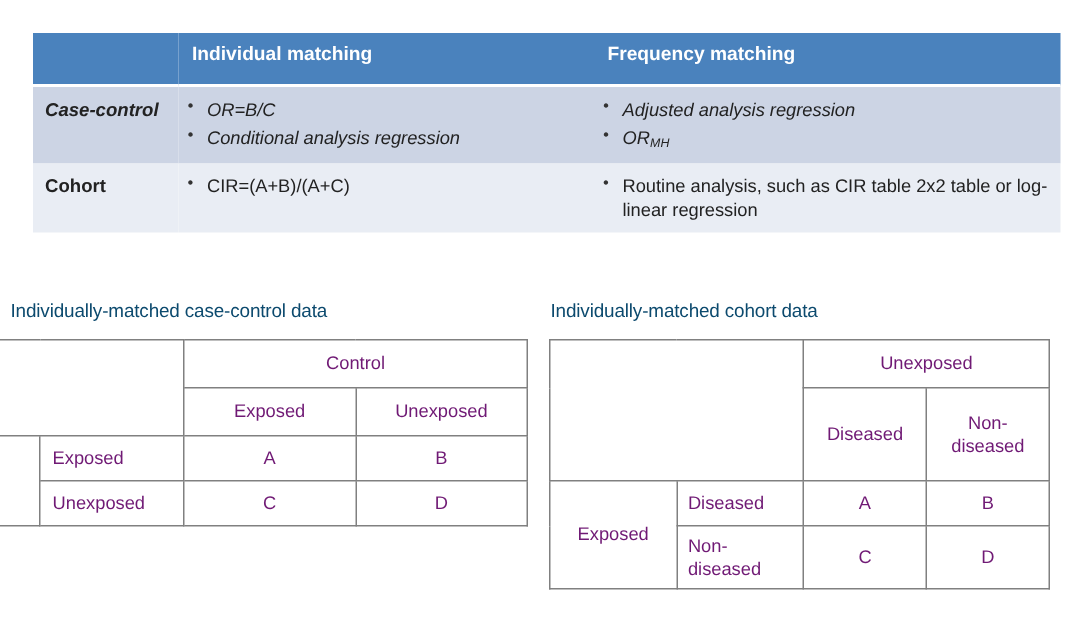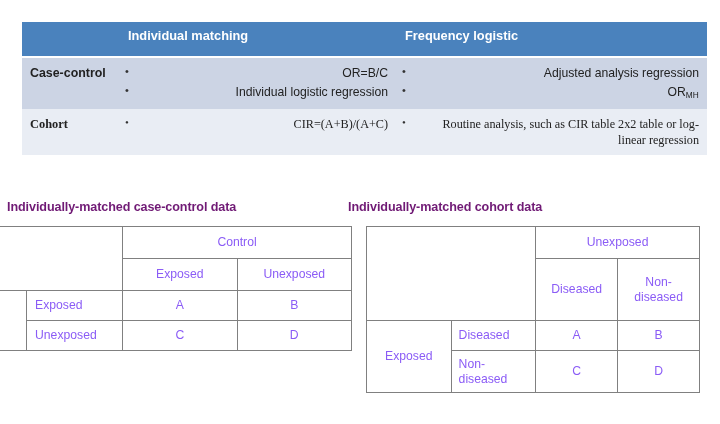--- a/index.html
+++ b/index.html
@@ -48,23 +48,23 @@
     font-weight: bold;
     padding: 7px 0 7px 8px !important;
     line-height: 1.32;
     font-size: 12.4px;
   }
   .sum-cell {
     padding: 7px 8px 7px 4px !important;
     line-height: 1.32;
   }
   tr.band-a td { background: #ccd4e4; }
-  tr.band-b td { background: #e9edf4; font-family: Liberation Serif, serif; }
-  tr.band-a td { border-bottom: 2px solid #ffffff; }
-  .blist { list-style: none; margin: 0; padding: 0; text-align: right; }
+  tr.band-b td { background: #e9edf4; }
+  tr.band-a td { border-bottom: 2px solid #ffffff; font-style: italic; }
+  .blist { list-style: none; margin: 0; padding: 0; }
   .blist li {
     position: relative;
     padding-left: 15px;
     margin: 0 0 3px 0;
     line-height: 1.33;
   }
   .blist li:last-child { margin-bottom: 0; }
   .blist li::before {
     content: "\2022";
     position: absolute;
@@ -72,42 +72,42 @@
     top: -1px;
     font-size: 11px;
     color: #333;
   }
   .sub { font-size: 0.68em; vertical-align: -0.28em; letter-spacing: .2px; }
 
   
   .caption {
     position: absolute;
     font-size: 12.6px;
-    font-weight: bold;
-    color: #701a75;
+    font-weight: normal;
+    color: #0c4a6e;
     white-space: nowrap;
     letter-spacing: -0.1px;
   }
   #caption-cc { left: 7px;  top: 200px; }
-  #caption-co { left: 348px; top: 200px; }
+  #caption-co { left: 367px; top: 200px; }
 
   .xtab {
     position: absolute;
     border-collapse: collapse;
     table-layout: fixed;
     font-size: 12.2px;
     background: #ffffff;
   }
   .xtab td {
     border: 1px solid #808080;
     text-align: center;
     vertical-align: middle;
     padding: 2px 3px;
     line-height: 1.18;
-    color: #8b5cf6;
+    color: #701a75;
   }
   .xtab td.empty { border-right-color: #808080; }
 
   
   #xtab-cc {
     left: -70px;
     top: 226px;
     width: 422px;
   }
   #xtab-cc .c0 { width: 92px; }
@@ -133,29 +133,29 @@
   .r-data2   { height: 42px; }
 </style>
 </head>
 <body>
 
 <table id="summary-table">
   <tbody>
     <tr>
       <td class="sum-head blank" style="width:97px"></td>
       <td class="sum-head" style="width:268px">Individual matching</td>
-      <td class="sum-head" style="width:302px">Frequency logistic</td>
+      <td class="sum-head" style="width:302px">Frequency matching</td>
     </tr>
 
     <tr class="band-a">
       <td class="sum-rowlabel">Case-control</td>
       <td class="sum-cell">
         <ul class="blist">
           <li>OR=B/C</li>
-          <li>Individual logistic regression</li>
+          <li>Conditional analysis regression</li>
         </ul>
       </td>
       <td class="sum-cell">
         <ul class="blist">
           <li>Adjusted analysis regression</li>
           <li><span>OR</span><span class="sub">MH</span></li>
         </ul>
       </td>
     </tr>
 

